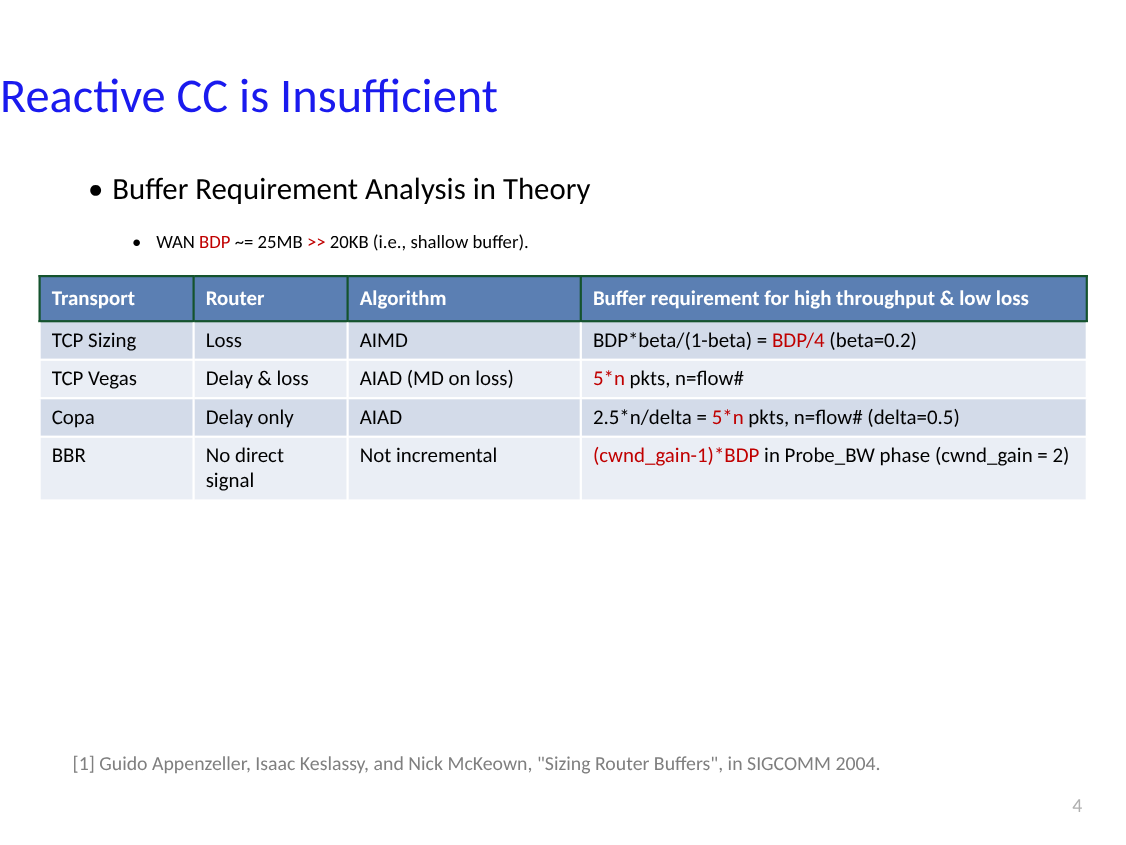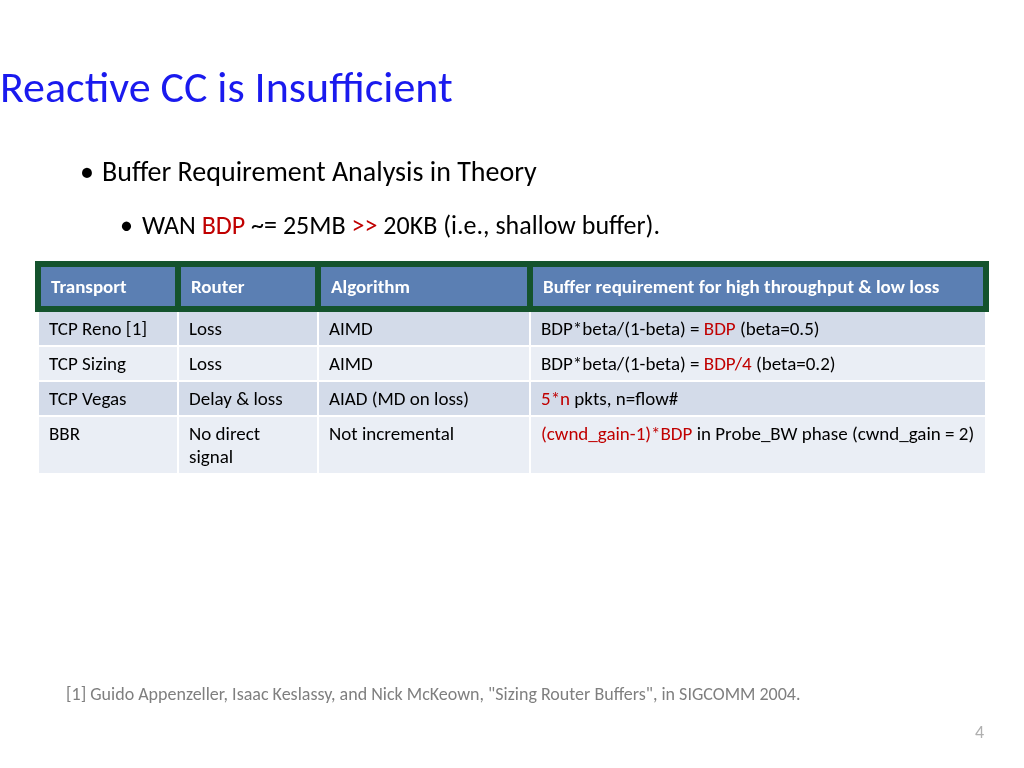--- a/index.html
+++ b/index.html
@@ -28,21 +28,21 @@
       position: relative;
       padding-left: 22px;
     }
     .bullet-l1::before {
       content: "•";
       position: absolute;
       left: 0;
       top: 0;
     }
     .bullet-l2 {
-      font-size: 26px;
+      font-size: 17px;
       color: #000;
       margin-left: 40px;
       margin-bottom: 20px;
       position: relative;
       padding-left: 22px;
       margin-top: 16px;
     }
     .bullet-l2::before {
       content: "•";
       position: absolute;
@@ -57,21 +57,21 @@
       width: 100%;
       border-collapse: collapse;
       font-size: 19px;
     }
     th {
       background: #5b7fb3;
       color: #ffffff;
       font-weight: bold;
       text-align: left;
       padding: 8px 10px;
-      border: 6px solid #14532d;
+      border: 2px solid #14532d;
       vertical-align: top;
     }
     td {
       padding: 5px 10px;
       border: 2px solid #ffffff;
       color: #000;
       vertical-align: top;
     }
     tbody tr:nth-child(odd) td { background: #d3dbe9; }
     tbody tr:nth-child(even) td { background: #eaeef5; }
@@ -112,36 +112,36 @@
     <thead>
       <tr>
         <th class="col-transport">Transport</th>
         <th class="col-signal">Router</th>
         <th class="col-algo">Algorithm</th>
         <th>Buffer requirement for high throughput &amp; low loss</th>
       </tr>
     </thead>
     <tbody>
       <tr>
-        <td>TCP Reno [1]</td>
-        <td>Loss</td>
-        <td>AIMD</td>
-        <td><span>BDP*beta/(1-beta) = </span><span class="red">BDP</span><span> (beta=0.5)</span></td>
-      </tr>
-      <tr>
         <td>TCP Sizing</td>
         <td>Loss</td>
         <td>AIMD</td>
         <td><span>BDP*beta/(1-beta) = </span><span class="red">BDP/4</span><span> (beta=0.2)</span></td>
       </tr>
       <tr>
         <td>TCP Vegas</td>
         <td>Delay &amp; loss</td>
         <td>AIAD (MD on loss)</td>
         <td><span></span><span class="red">5*n</span><span> pkts, n=flow#</span></td>
+      </tr>
+      <tr>
+        <td>Copa</td>
+        <td>Delay only</td>
+        <td>AIAD</td>
+        <td><span>2.5*n/delta = </span><span class="red">5*n</span><span> pkts, n=flow# (delta=0.5)</span></td>
       </tr>
       <tr>
         <td>BBR</td>
         <td>No direct signal</td>
         <td>Not incremental</td>
         <td><span></span><span class="red">(cwnd_gain-1)*BDP</span><span> in Probe_BW phase (cwnd_gain = 2)</span></td>
       </tr>
     </tbody>
   </table>
 </div>

